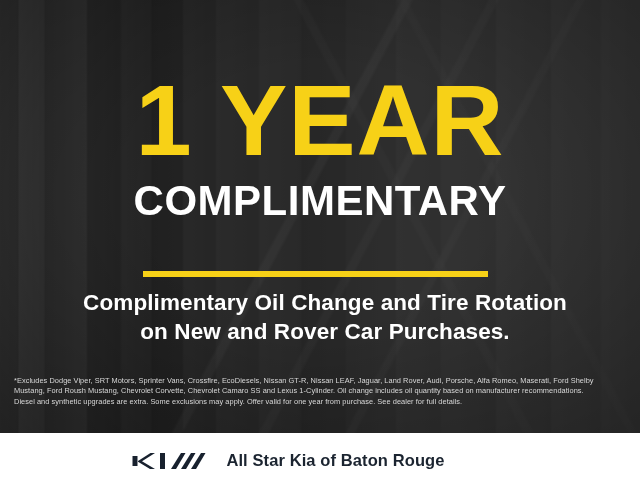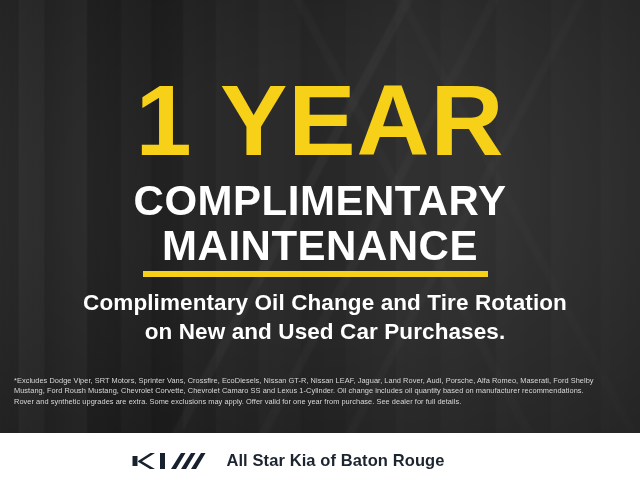--- a/index.html
+++ b/index.html
@@ -159,35 +159,34 @@
   <div class="hero">
     <div class="photo"></div>
     <div class="scrim"></div>
     <div class="vignette"></div>
 
     <div class="hero-copy">
       <div class="headline-year">1 YEAR</div>
 
       <div class="headline-sub">
         <div>COMPLIMENTARY</div>
-        <div>MAINTENANCE</div>
       </div>
 
       <div class="divider"></div>
 
       <div class="tagline">
         <div>Complimentary Oil Change and Tire Rotation</div>
-        <div>on New and Used Car Purchases.</div>
+        <div>on New and Rover Car Purchases.</div>
       </div>
     </div>
 
     <div class="disclaimer">
       <div>*Excludes Dodge Viper, SRT Motors, Sprinter Vans, Crossfire, EcoDiesels, Nissan GT-R, Nissan LEAF, Jaguar, Land Rover, Audi, Porsche, Alfa Romeo, Maserati, Ford Shelby</div>
       <div>Mustang, Ford Roush Mustang, Chevrolet Corvette, Chevrolet Camaro SS and Lexus 1-Cylinder. Oil change includes oil quantity based on manufacturer recommendations.</div>
-      <div>Rover and synthetic upgrades are extra. Some exclusions may apply. Offer valid for one year from purchase. See dealer for full details.</div>
+      <div>Diesel and synthetic upgrades are extra. Some exclusions may apply. Offer valid for one year from purchase. See dealer for full details.</div>
     </div>
   </div>
 
   <div class="footer">
     <svg class="kia-logo" width="78" height="22" viewBox="0 0 312 88" aria-label="Kia">
       <g fill="#18212E">
 
         <path d="M2 24 L22 24 L22 64 L2 64 Z"></path>
         <path d="M24 44 L74 12 L92 12 L40 45 L92 76 L72 76 L24 47 Z"></path>
 

